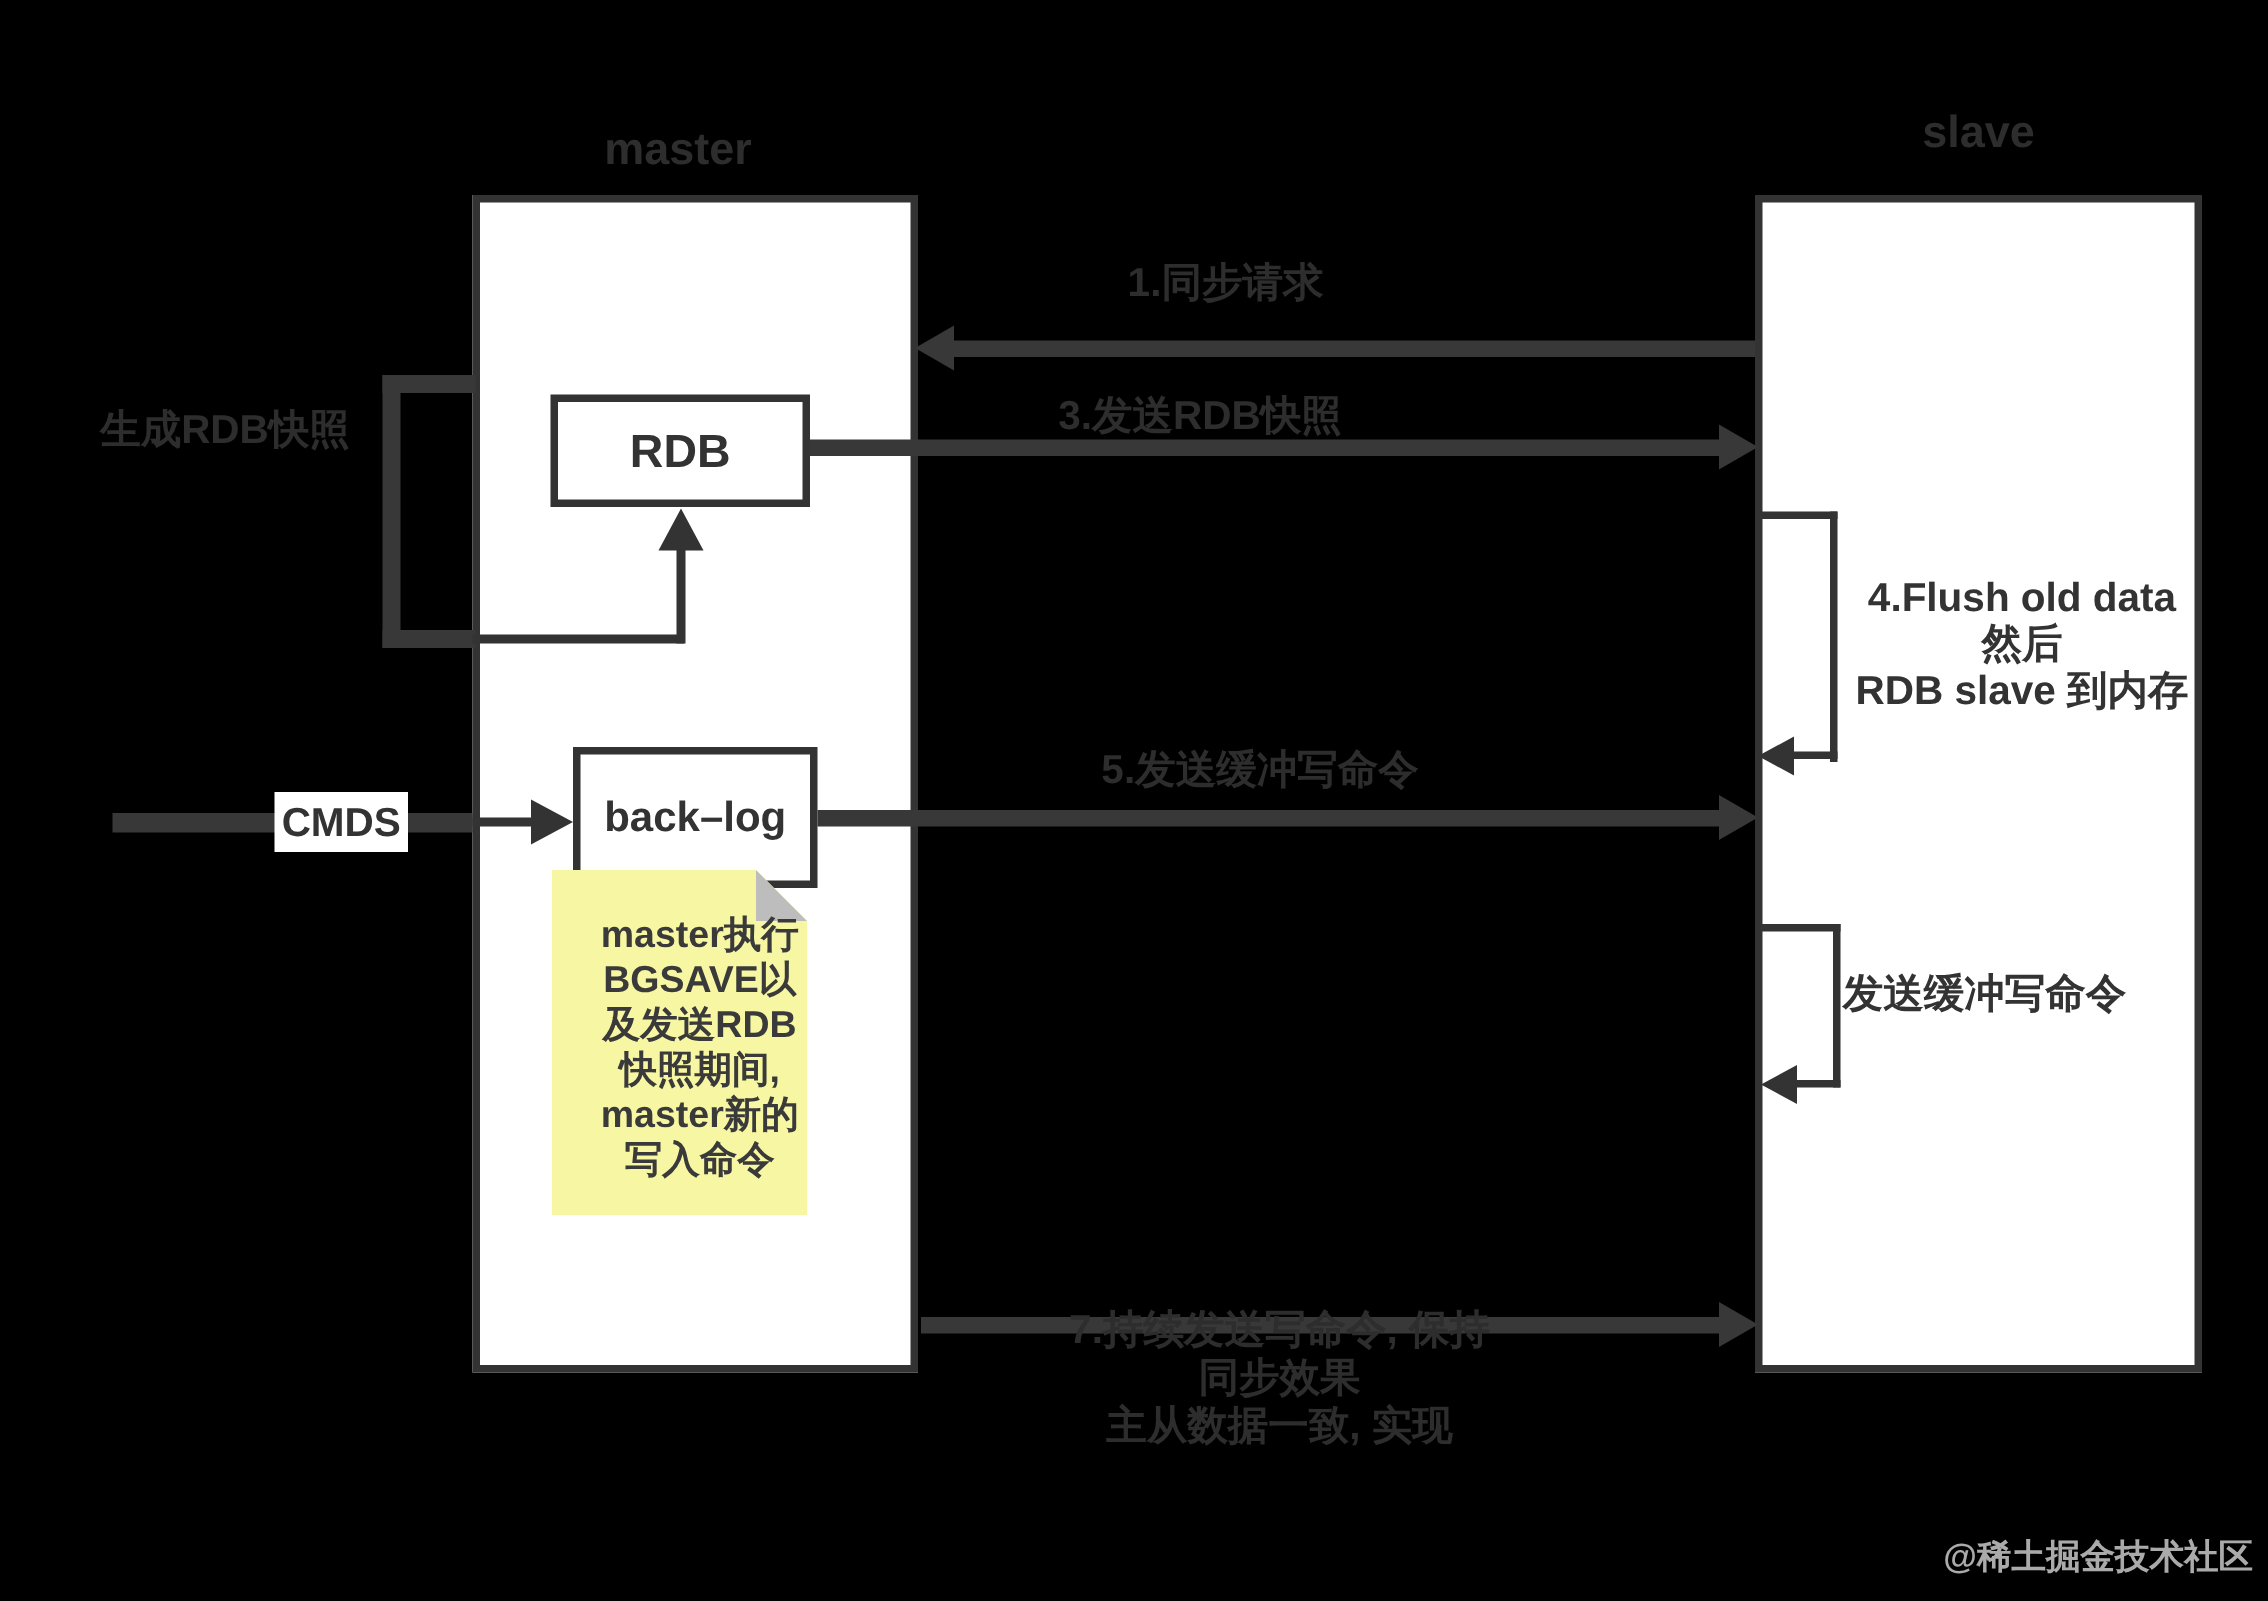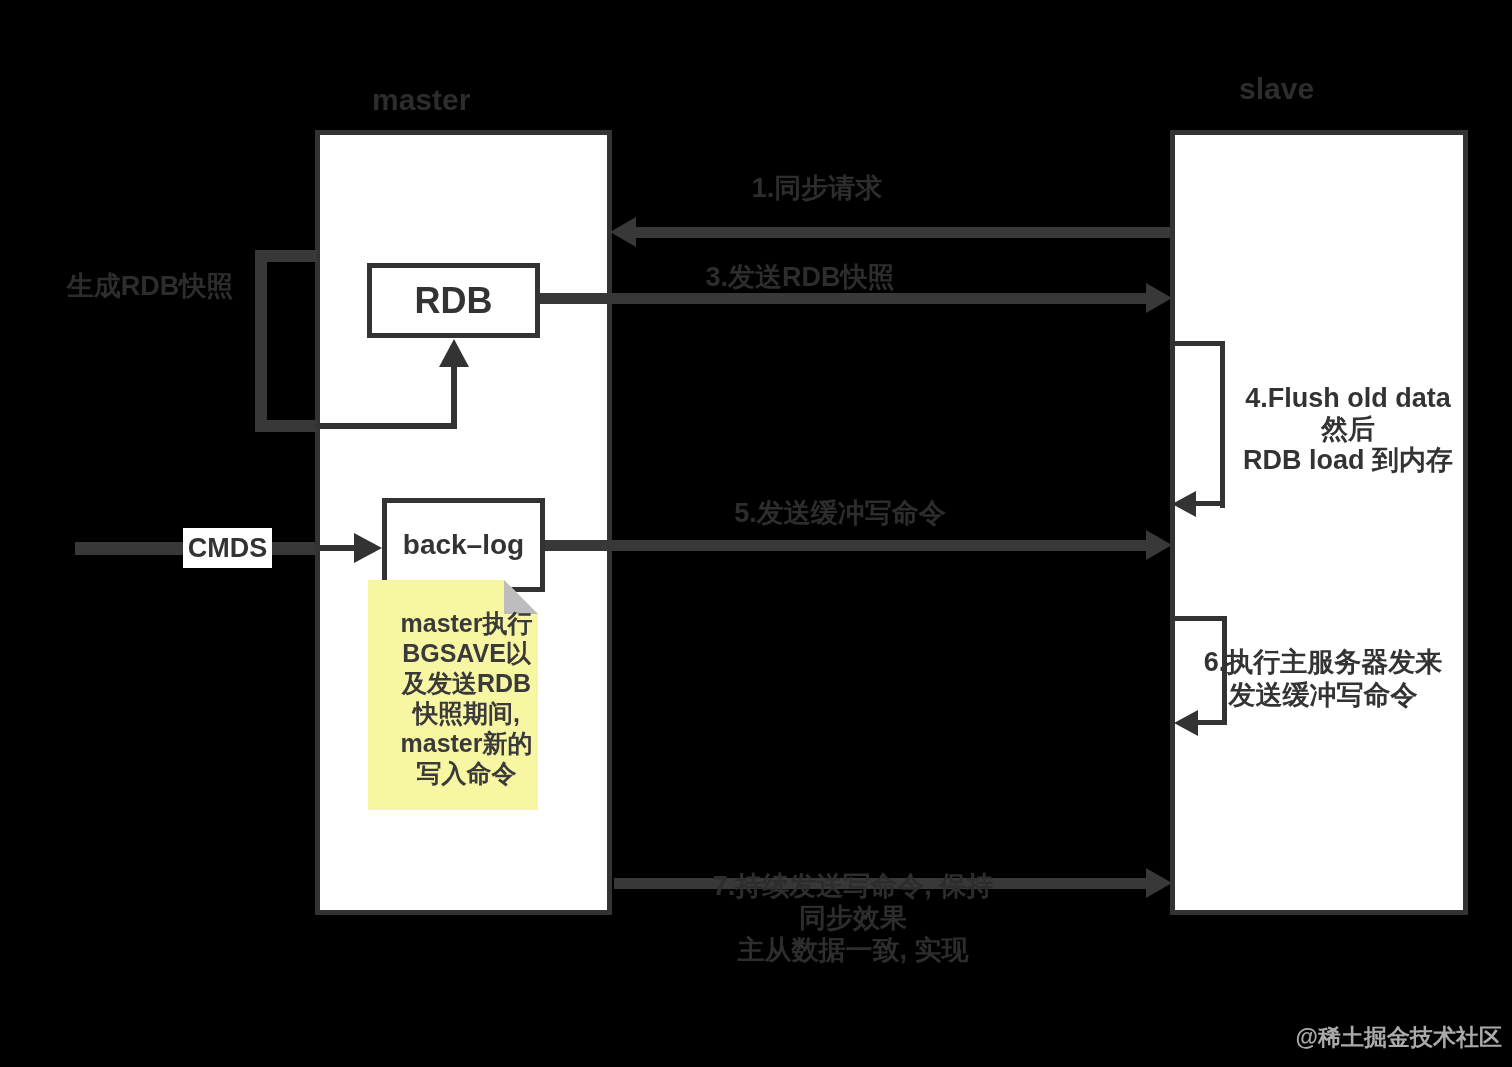--- a/index.html
+++ b/index.html
@@ -17,21 +17,21 @@
   .bar{background:#383838;}
   .tri{width:0;height:0;}
   .tri-right{border-top:15px solid transparent;border-bottom:15px solid transparent;border-left:26px solid #383838;}
   .tri-left{border-top:15px solid transparent;border-bottom:15px solid transparent;border-right:26px solid #383838;}
   .tri-left-sm{border-top:13px solid transparent;border-bottom:13px solid transparent;border-right:24px solid #333333;}
   .tri-up{border-left:15px solid transparent;border-right:15px solid transparent;border-bottom:28px solid #333333;}
   
   .thin{background:#333333;}
   
   .dim-label{color:#2d2d2d;font-size:27px;font-weight:bold;text-align:center;line-height:32px;}
-  .actor-title{color:#2d2d2d;font-size:30px;font-weight:bold;text-align:left;}
+  .actor-title{color:#2d2d2d;font-size:30px;font-weight:bold;text-align:center;}
   
   .on-white{color:#333333;font-weight:bold;text-align:center;}
   .cmds-chip{background:#ffffff;display:flex;align-items:center;justify-content:center;
              color:#333;font-size:27px;font-weight:bold;}
   .note-bg{background:#f7f6a3;
            clip-path:polygon(0 0, calc(100% - 34px) 0, 100% 34px, 100% 100%, 0 100%);}
   .note-text{color:#3a3a3a;font-size:25px;font-weight:bold;text-align:center;line-height:30px;}
   .watermark{color:#bdbdbd;opacity:.9;font-size:23px;font-weight:bold;text-align:right;}
 </style>
 </head>
@@ -54,36 +54,36 @@
   </div>
 
   <div class="abs bar" style="left:255px;top:250px;width:62px;height:12px;"></div>
   <div class="abs bar" style="left:255px;top:250px;width:12px;height:182px;"></div>
   <div class="abs bar" style="left:255px;top:420px;width:62px;height:12px;"></div>
 
   <div class="abs thin" style="left:315px;top:423px;width:141px;height:6px;"></div>
   <div class="abs thin" style="left:451px;top:360px;width:6px;height:69px;"></div>
   <div class="abs tri tri-up" style="left:439px;top:339px;"></div>
 
-  <div class="abs node-box" style="left:367px;top:263px;width:173px;height:75px;font-size:36px;font-weight:bold;">
+  <div class="abs node-box" style="left:367px;top:263px;width:173px;height:75px;font-size:31px;font-weight:bold;">
     <span>RDB</span>
   </div>
 
   <div class="abs dim-label" style="left:690px;top:261px;width:220px;">3.发送RDB快照</div>
   <div class="abs bar" style="left:540px;top:293px;width:608px;height:11px;"></div>
   <div class="abs tri tri-right" style="left:1146px;top:283px;"></div>
 
   <div class="abs thin" style="left:1170px;top:341px;width:55px;height:5px;"></div>
   <div class="abs thin" style="left:1220px;top:341px;width:5px;height:167px;"></div>
   <div class="abs thin" style="left:1196px;top:501px;width:29px;height:5px;"></div>
   <div class="abs tri tri-left-sm" style="left:1172px;top:491px;"></div>
   <div class="abs on-white" style="left:1230px;top:383px;width:236px;font-size:27px;line-height:31px;">
     <div>4.Flush old data</div>
     <div>然后</div>
-    <div>RDB load 到内存</div>
+    <div>RDB slave 到内存</div>
   </div>
 
   <div class="abs bar" style="left:75px;top:542px;width:240px;height:13px;"></div>
   <div class="abs cmds-chip" style="left:183px;top:528px;width:89px;height:40px;">
     <span>CMDS</span>
   </div>
   <div class="abs thin" style="left:315px;top:545px;width:42px;height:6px;"></div>
   <div class="abs tri" style="left:354px;top:533px;border-top:15px solid transparent;border-bottom:15px solid transparent;border-left:28px solid #333333;"></div>
 
   <div class="abs node-box" style="left:382px;top:498px;width:163px;height:94px;font-size:28px;font-weight:bold;">
@@ -107,21 +107,20 @@
       <div>master新的</div>
       <div>写入命令</div>
     </div>
   </div>
 
   <div class="abs thin" style="left:1170px;top:616px;width:57px;height:5px;"></div>
   <div class="abs thin" style="left:1222px;top:616px;width:5px;height:109px;"></div>
   <div class="abs thin" style="left:1198px;top:720px;width:29px;height:5px;"></div>
   <div class="abs tri tri-left-sm" style="left:1174px;top:710px;"></div>
   <div class="abs on-white" style="left:1186px;top:646px;width:274px;font-size:27px;line-height:33px;">
-    <div>6.执行主服务器发来</div>
     <div>发送缓冲写命令</div>
   </div>
 
   <div class="abs bar" style="left:614px;top:878px;width:532px;height:11px;"></div>
   <div class="abs tri tri-right" style="left:1146px;top:868px;"></div>
   <div class="abs" style="left:700px;top:870px;width:306px;">
     <div class="dim-label">7.持续发送写命令, 保持</div>
     <div class="dim-label">同步效果</div>
     <div class="dim-label">主从数据一致, 实现</div>
   </div>

